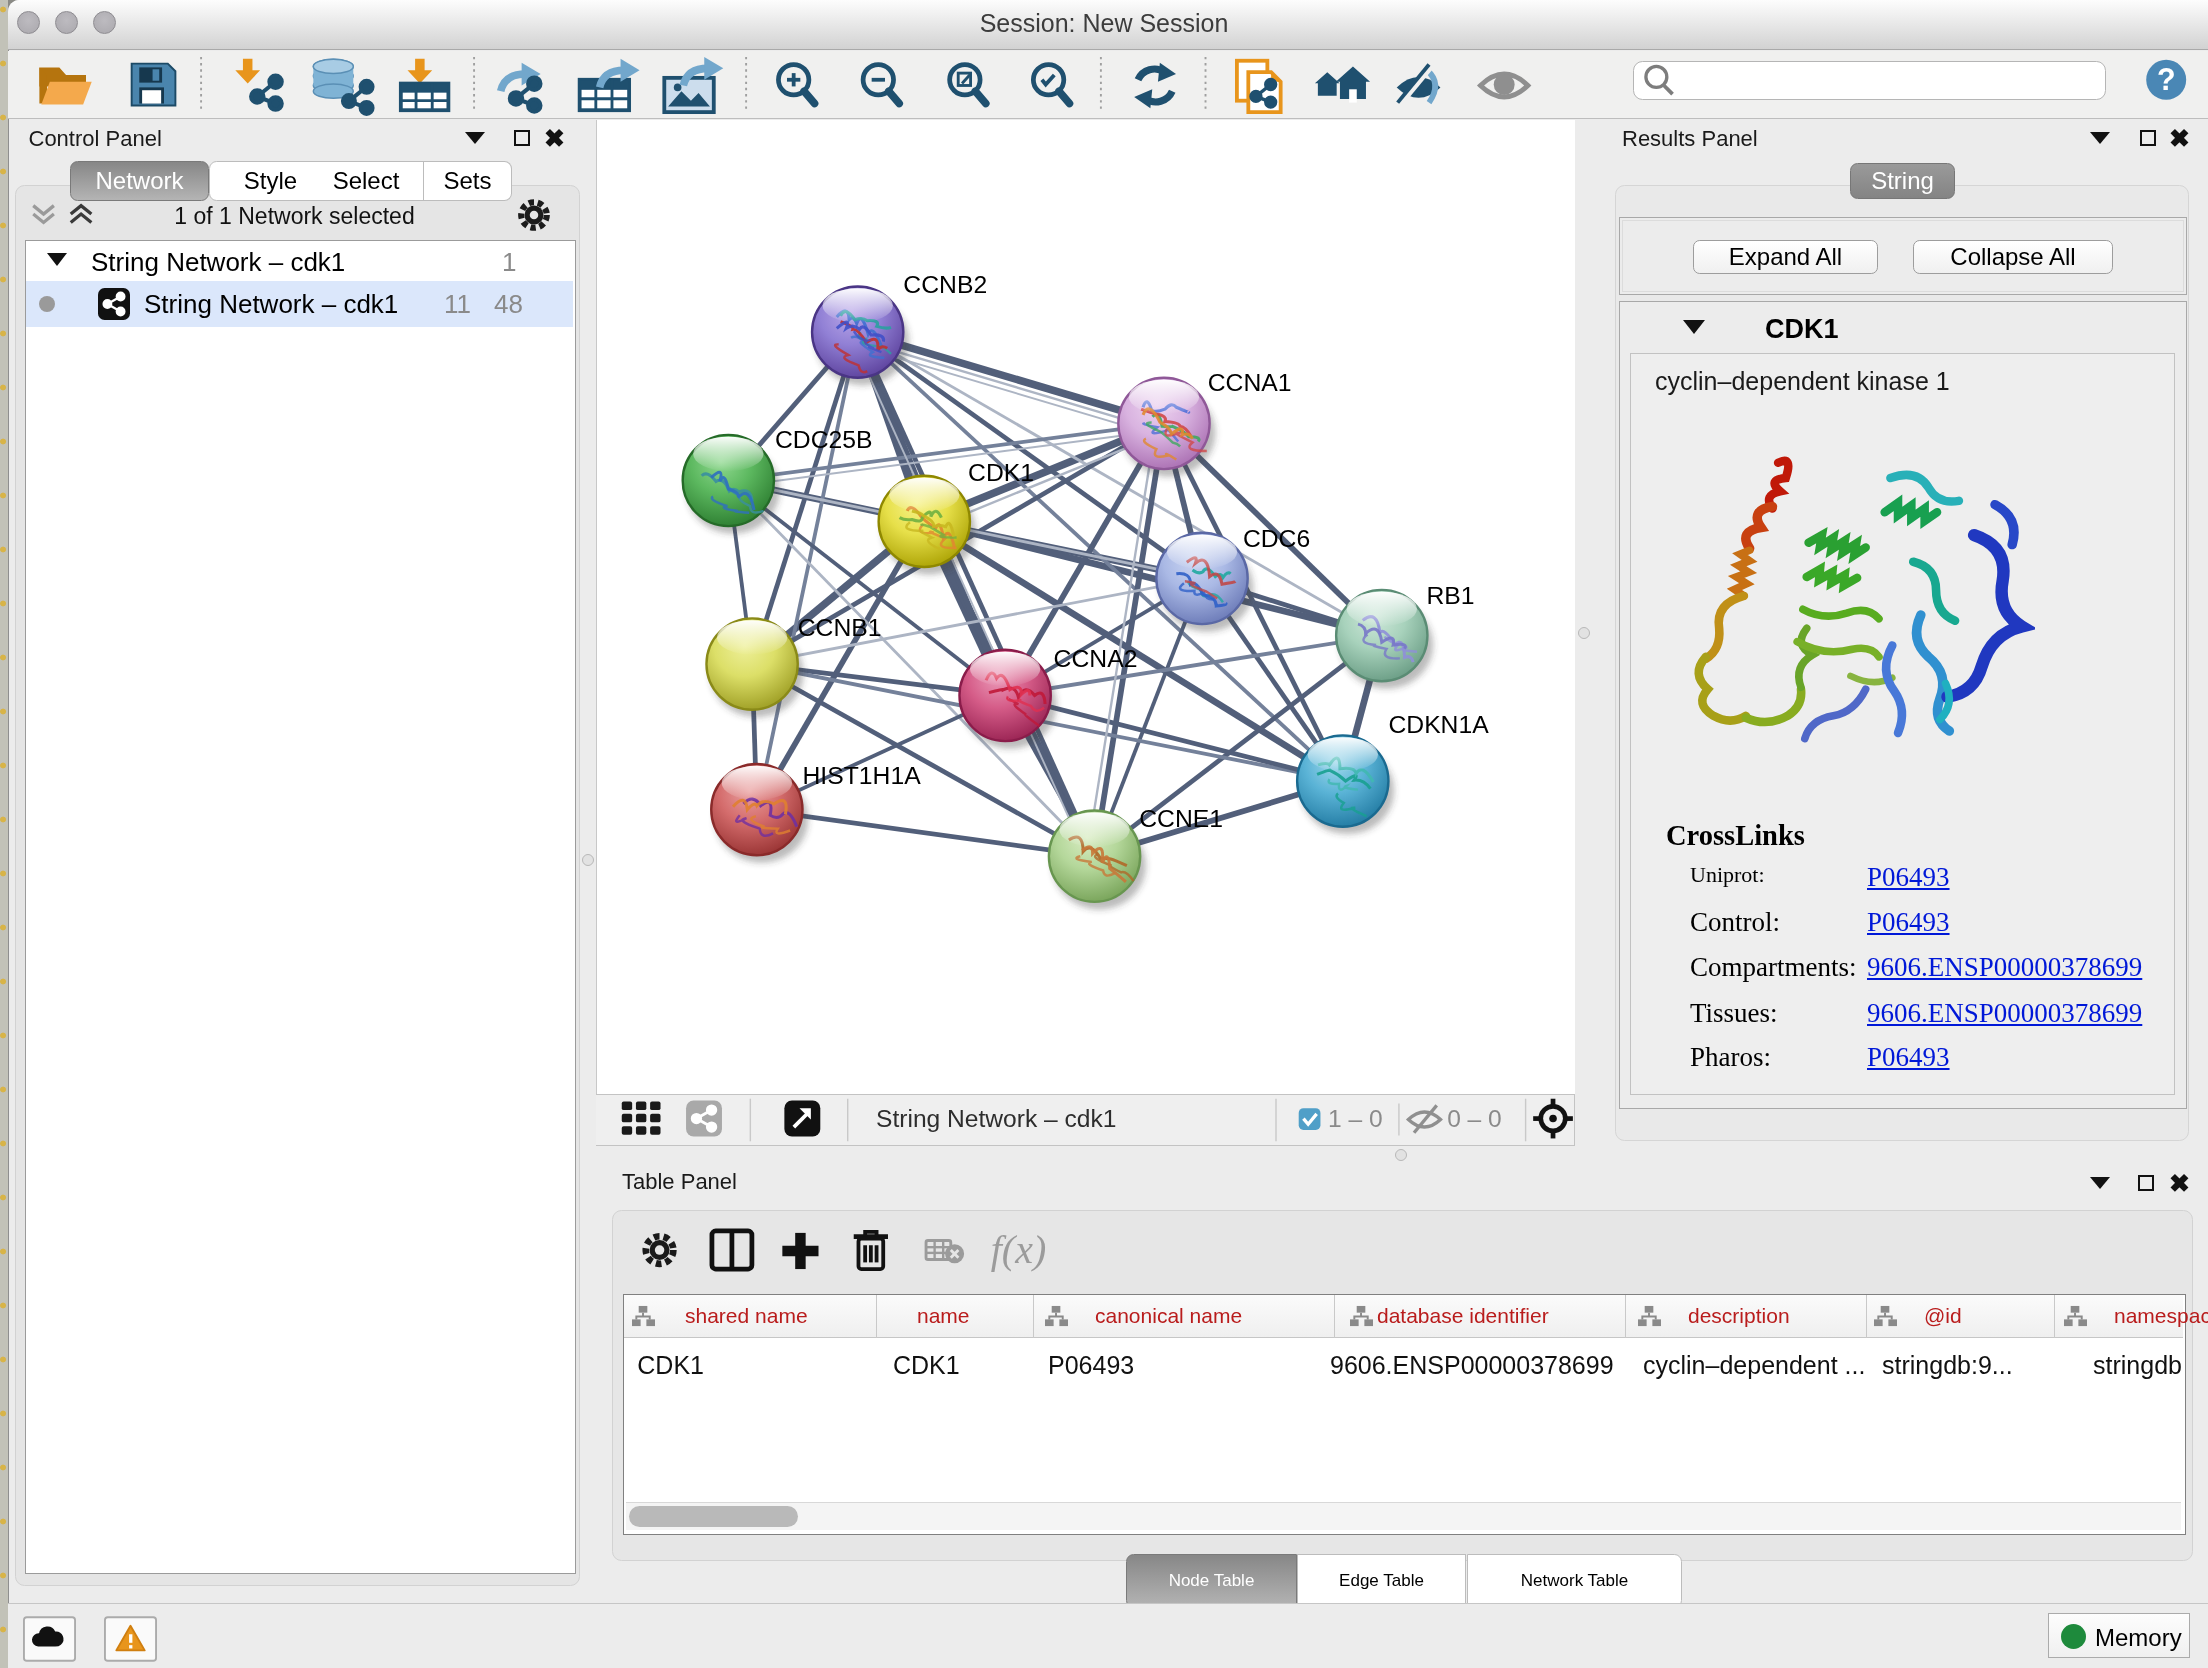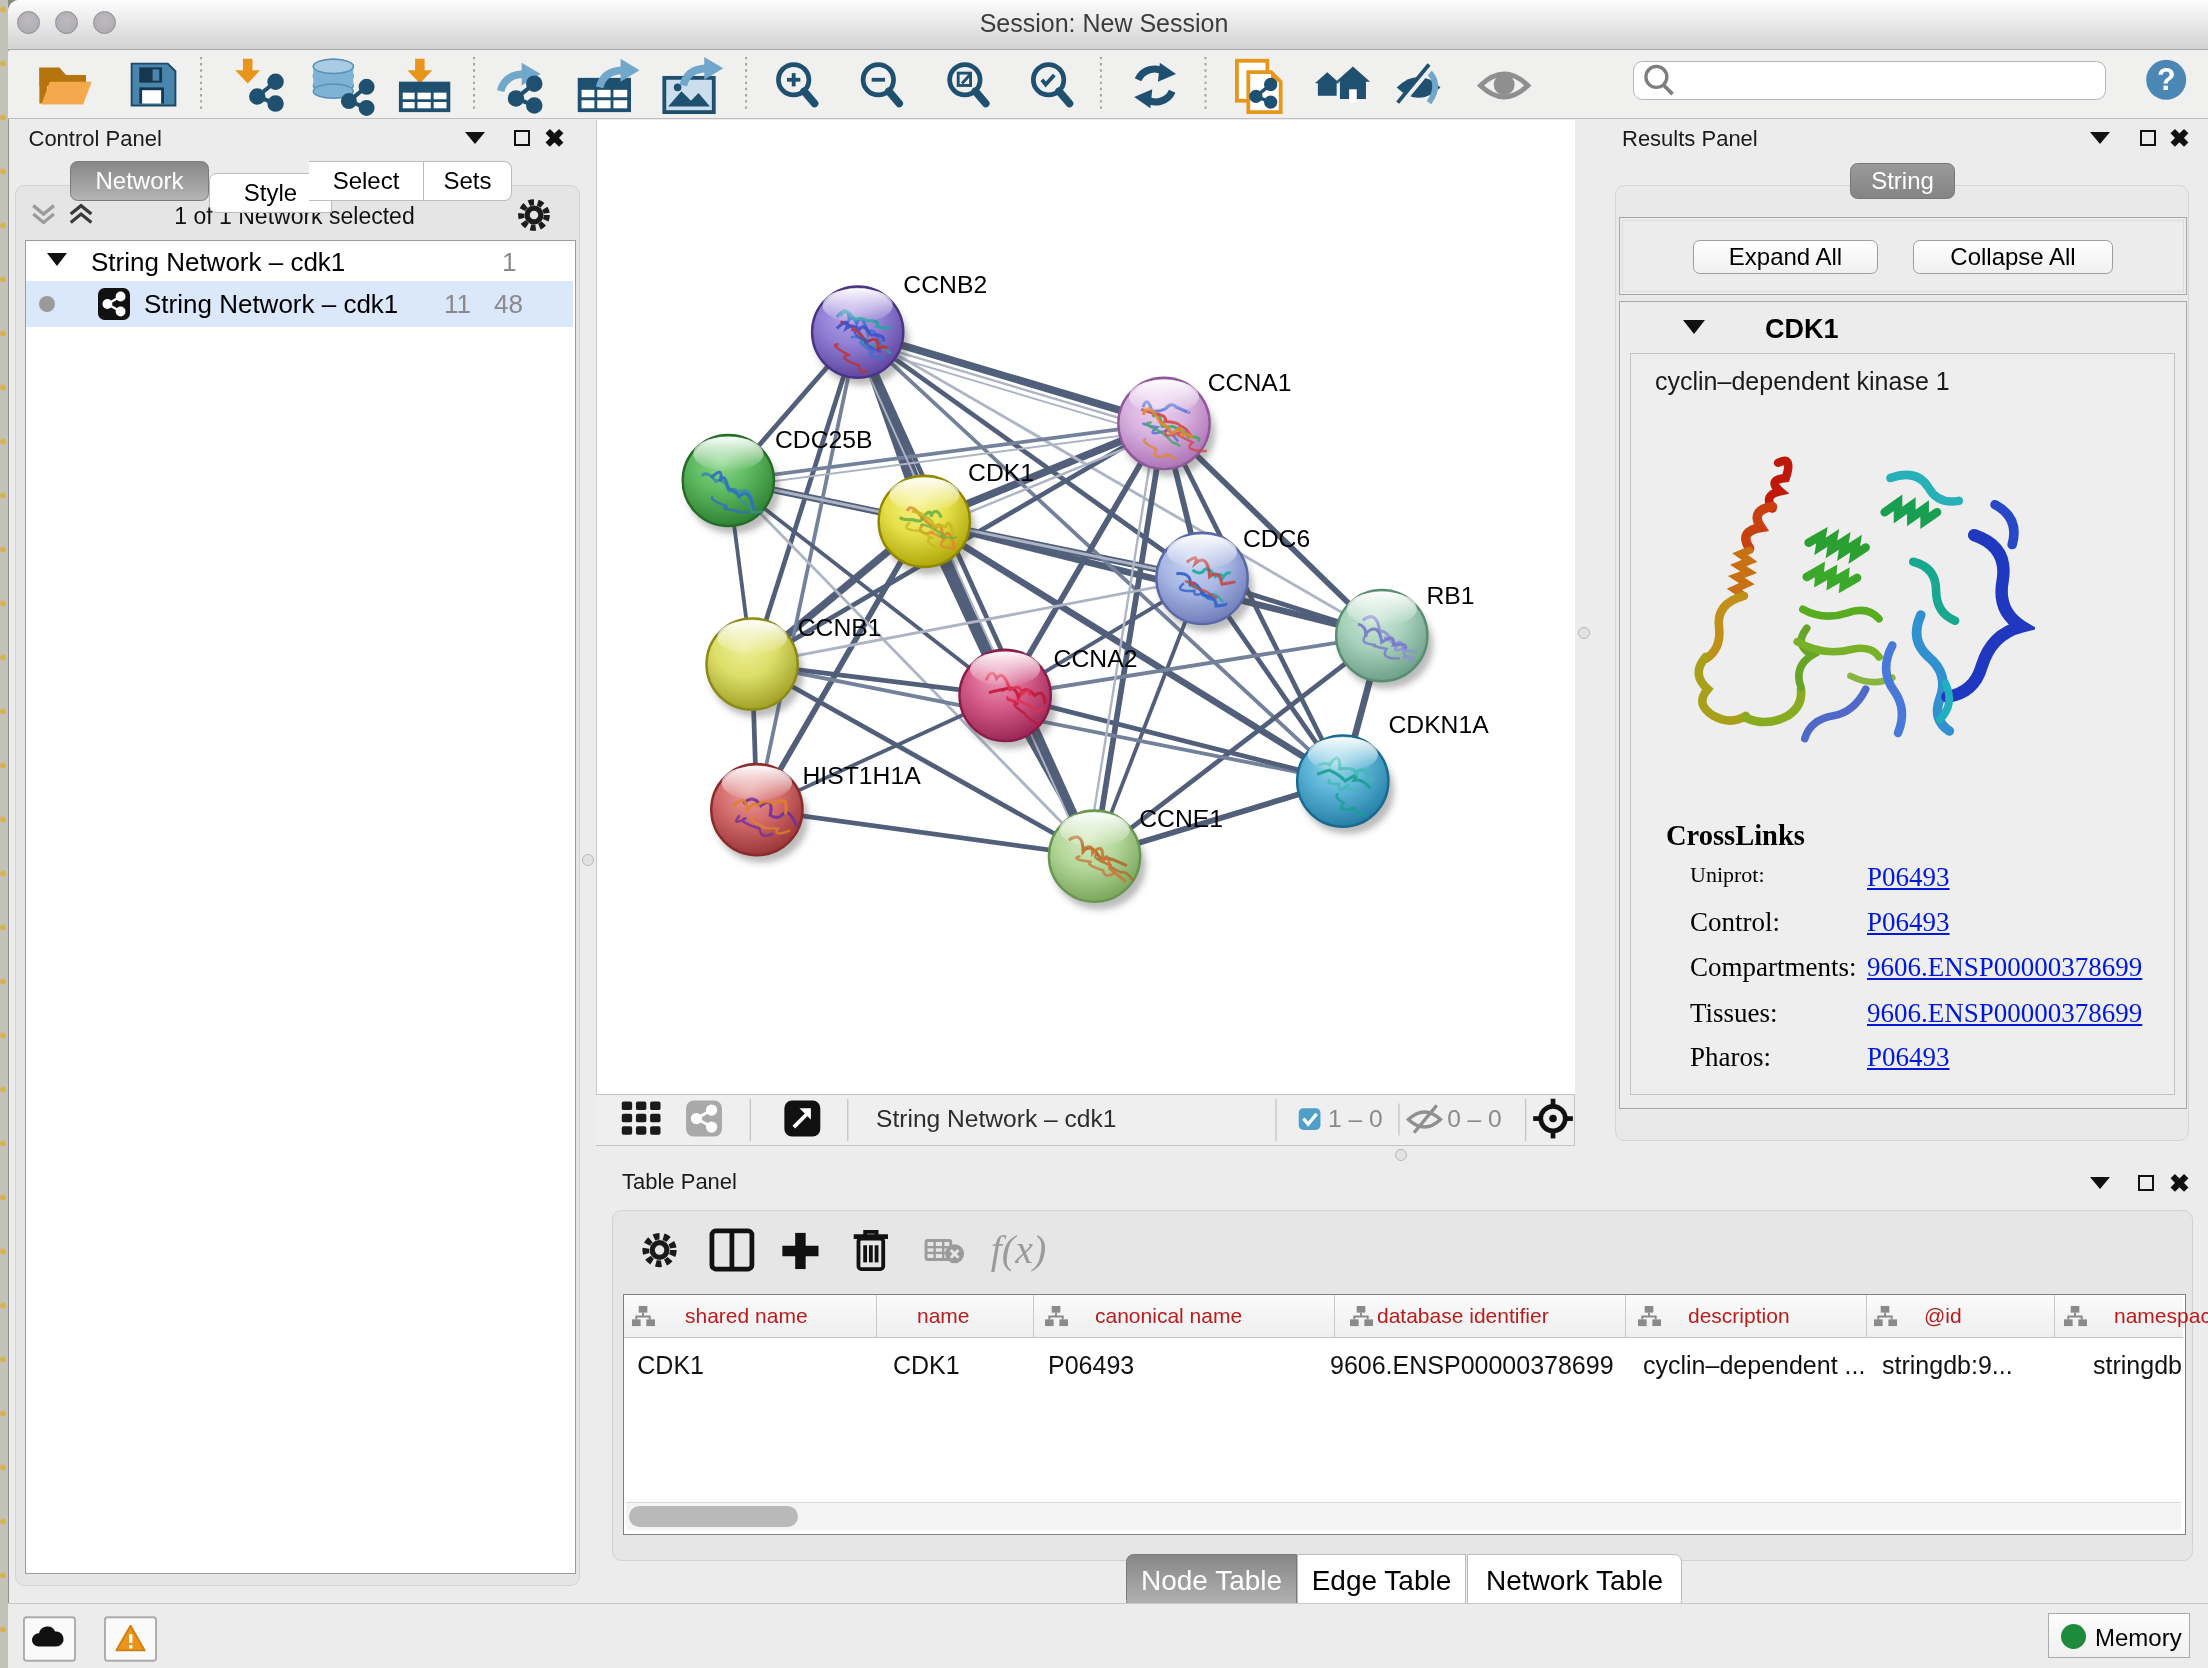--- a/index.html
+++ b/index.html
@@ -42,21 +42,21 @@
 .ser{font-family:"Liberation Serif",serif}
 .blink{color:#0018d8;text-decoration:underline}
 .tpcont{left:612px;top:1210px;width:1581px;height:351px;background:#e6e6e6;border-radius:9.5px;border:1px solid #d2d2d2}
 .ttable{left:623px;top:1294px;width:1563px;height:241px;background:#fff;border:1.9px solid #808080}
 .thead{left:0;top:0;width:1559px;height:43px;background:linear-gradient(#fbfbfb,#efefef);border-bottom:1.4px solid #c6c6c6}
 .tcol{top:0;width:0;height:43px;border-left:1.4px solid #c9c9c9}
 .htxt{top:8.6px;font-size:21px;color:#b91c1c}
 .dtxt{top:56px;font-size:25px;color:#111}
 .hscroll{left:1.9px;top:207px;width:1555px;height:27.6px;background:#f4f4f4;border-top:1px solid #d8d8d8}
 .hthumb{left:2.9px;top:2.9px;width:169px;height:21px;background:#b9b9b9;border-radius:10.5px}
-.btab{height:54px;border:1px solid #bcbcbc;background:#fff;color:#000;font-size:28px;display:flex;align-items:center;justify-content:center}
+.btab{height:54px;border:1px solid #bcbcbc;background:#fff;color:#000;font-size:17px;display:flex;align-items:center;justify-content:center}
 .btab.tabsel{background:linear-gradient(#878787,#b4b4b4);color:#fff;border-color:#7a7a7a}
 .statusbar{left:7.6px;top:1603px;width:2201px;height:66px;background:#ececec;border-top:1px solid #c6c6c6}
 .sbtn{background:linear-gradient(#fdfdfd,#f0f0f0);border:1.4px solid #ababab}
 .nlabel{font-size:26px;fill:#000;font-family:"Liberation Sans",sans-serif}
 </style></head>
 <body>
 <div class="a desk"></div>
 <div class="a win"></div>
 <div class="a titlebar"></div>
 <div class="a tl" style="left:17px"></div>
@@ -181,21 +181,21 @@
     <circle cx="1733" cy="27" r="11" fill="none" stroke="#7d7d7d" stroke-width="3.5"></circle>
     <line x1="1741" y1="36" x2="1750" y2="45" stroke="#7d7d7d" stroke-width="4"></line>
     <circle cx="2269" cy="30" r="21" fill="#4a87b5"></circle>
     <text x="2269" y="41" font-size="32" font-weight="bold" fill="#fff" text-anchor="middle" font-family="Liberation Sans">?</text>
   </svg>
 <div class="a ptitle" style="left:28.5px;top:126px">Control Panel</div>
 <div class="a tri-d" style="left:465px;top:132px"></div>
 <div class="a sqr" style="left:514px;top:130px"></div>
 <div class="a xx" style="left:544px;top:126px">✖</div>
 <div class="a tab tabsel" style="left:70px;top:161px;width:139px;border-radius:7.6px">Network</div>
-<div class="a tab" style="left:209px;top:173px;width:123px;border-radius:7.6px 0 0 7.6px">Style</div>
+<div class="a tab" style="left:209px;top:161px;width:123px;border-radius:7.6px 0 0 7.6px">Style</div>
 <div class="a tab" style="left:309px;top:161px;width:115px;border-left:none;border-radius:0">Select</div>
 <div class="a tab" style="left:424px;top:161px;width:88px;border-left:none;border-radius:0 7.6px 7.6px 0">Sets</div>
 <div class="a cpcont"></div>
 <svg class="a" style="left:28.5px;top:200px" width="76" height="30" viewBox="0 0 80 32">
 <g fill="none" stroke="#9a9a9a" stroke-width="3.5">
       <path d="M4,6 l11,9 l11,-9"></path>
       <path d="M4,15 l11,9 l11,-9"></path>
     </g>
 <g fill="none" stroke="#3a3a3a" stroke-width="3.5">
       <path d="M44,15 l11,-9 l11,9"></path>

